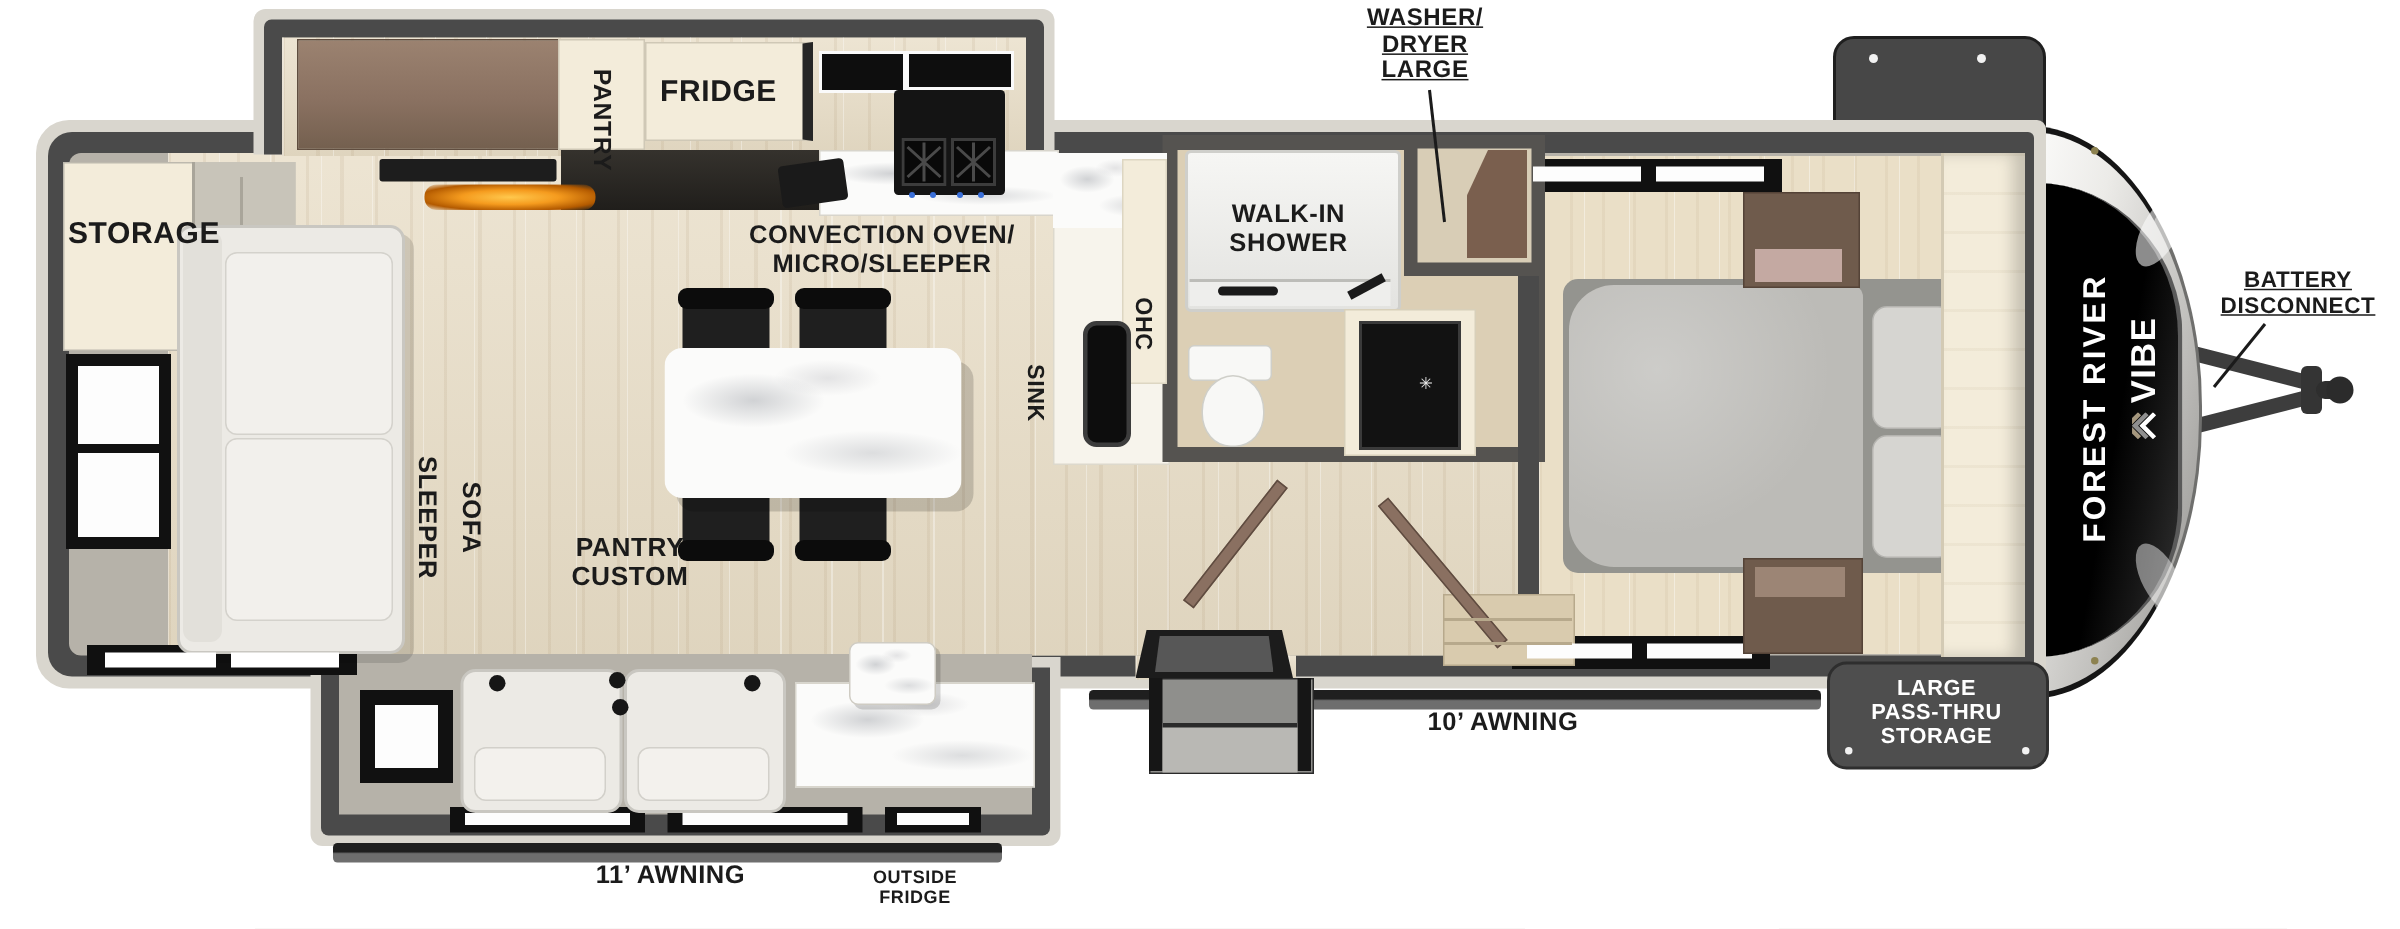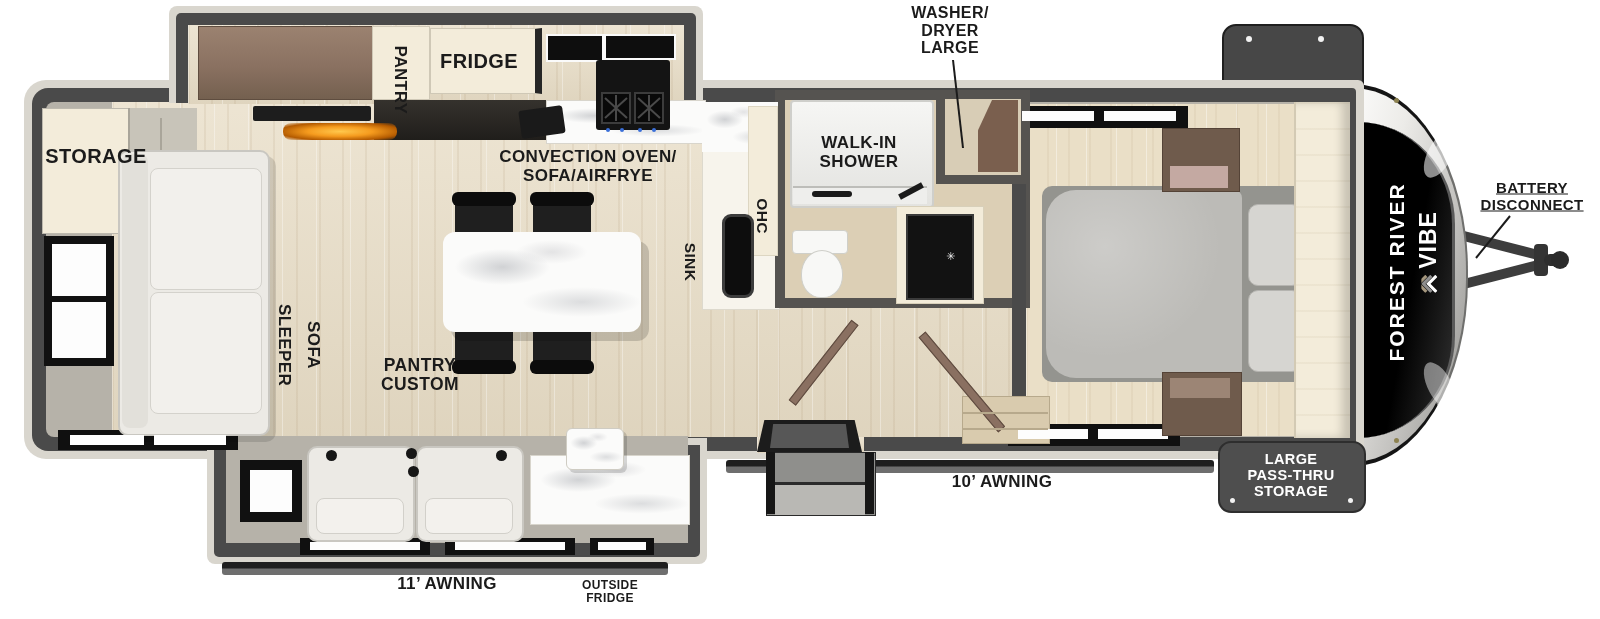--- a/index.html
+++ b/index.html
@@ -135,21 +135,21 @@
     <path d="M4 6 L26 26 M26 6 L4 26 M15 3 L15 29" stroke="#4a4a4a" stroke-width="2"></path>
   </svg>
   <div class="abs" style="left:606px;top:128px;width:4px;height:4px;background:#3a6fd8;border-radius:50%;z-index:14;"></div>
   <div class="abs" style="left:620px;top:128px;width:4px;height:4px;background:#3a6fd8;border-radius:50%;z-index:14;"></div>
   <div class="abs" style="left:638px;top:128px;width:4px;height:4px;background:#3a6fd8;border-radius:50%;z-index:14;"></div>
   <div class="abs" style="left:652px;top:128px;width:4px;height:4px;background:#3a6fd8;border-radius:50%;z-index:14;"></div>
   <div class="abs" style="left:520px;top:108px;width:44px;height:28px;background:#1a1a1a;border-radius:3px;transform:rotate(-8deg);z-index:13;"></div>
 
   <div class="lbl" style="left:588px;top:167px;font-size:17px;z-index:30;">
     <span>CONVECTION OVEN/</span>
-      <span>SOFA/AIRFRYE</span>
+      <span>MICRO/SLEEPER</span>
   </div>
 
   <div class="abs" style="left:702px;top:102px;width:76px;height:206px;background:#f7f4ec;border:1px solid #ddd9cd;z-index:11;"></div>
   <div class="abs marble" style="left:702px;top:102px;width:76px;height:50px;z-index:12;"></div>
   <div class="abs cream" style="left:748px;top:106px;width:28px;height:148px;border:1px solid #ddd6c2;z-index:12;"></div>
   <div class="abs" style="left:722px;top:214px;width:26px;height:78px;background:#0d0d0d;border:3px solid #3c3c3c;border-radius:9px;z-index:13;"></div>
   <div class="lbl rot90" style="left:690px;top:262px;font-size:15.5px;z-index:30;">
     <span>SINK</span>
   </div>
   <div class="lbl rot90" style="left:762px;top:216px;font-size:15.5px;z-index:30;">
@@ -283,21 +283,21 @@
     <span>PASS-THRU</span>
     <span>STORAGE</span>
   </div>
   <div class="abs wdot" style="left:1230px;top:498px;width:5px;height:5px;z-index:23;"></div>
   <div class="abs wdot" style="left:1348px;top:498px;width:5px;height:5px;z-index:23;"></div>
 
   <svg class="abs" style="left:0;top:0;z-index:29;pointer-events:none;" width="1600" height="619" viewBox="0 0 1600 619">
     <line x1="953" y1="60" x2="963" y2="148" stroke="#1b1b1b" stroke-width="2"></line>
     <line x1="1510" y1="216" x2="1476" y2="258" stroke="#1b1b1b" stroke-width="2"></line>
   </svg>
-  <div class="lbl" style="left:950px;top:30px;font-size:16px;z-index:30;">
+  <div class="lbl" style="left:950px;top:30px;font-size:16px;z-index:30;text-decoration:underline;">
     <span>WASHER/</span>
     <span>DRYER</span>
     <span>LARGE</span>
   </div>
   <div class="lbl" style="left:1532px;top:196px;font-size:15px;z-index:30;text-decoration:underline;">
     <span>BATTERY</span>
     <span>DISCONNECT</span>
   </div>
   <div class="lbl" style="left:96px;top:156px;font-size:20px;z-index:30;">
     <span>STORAGE</span>

